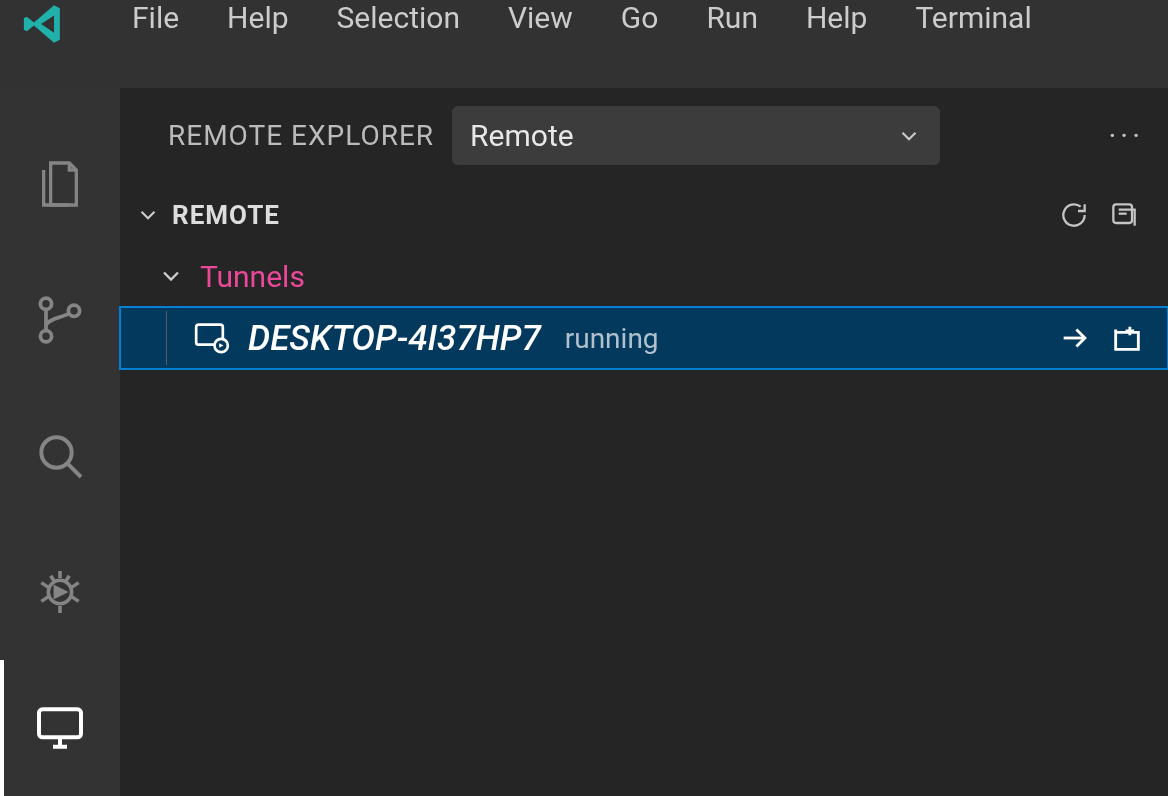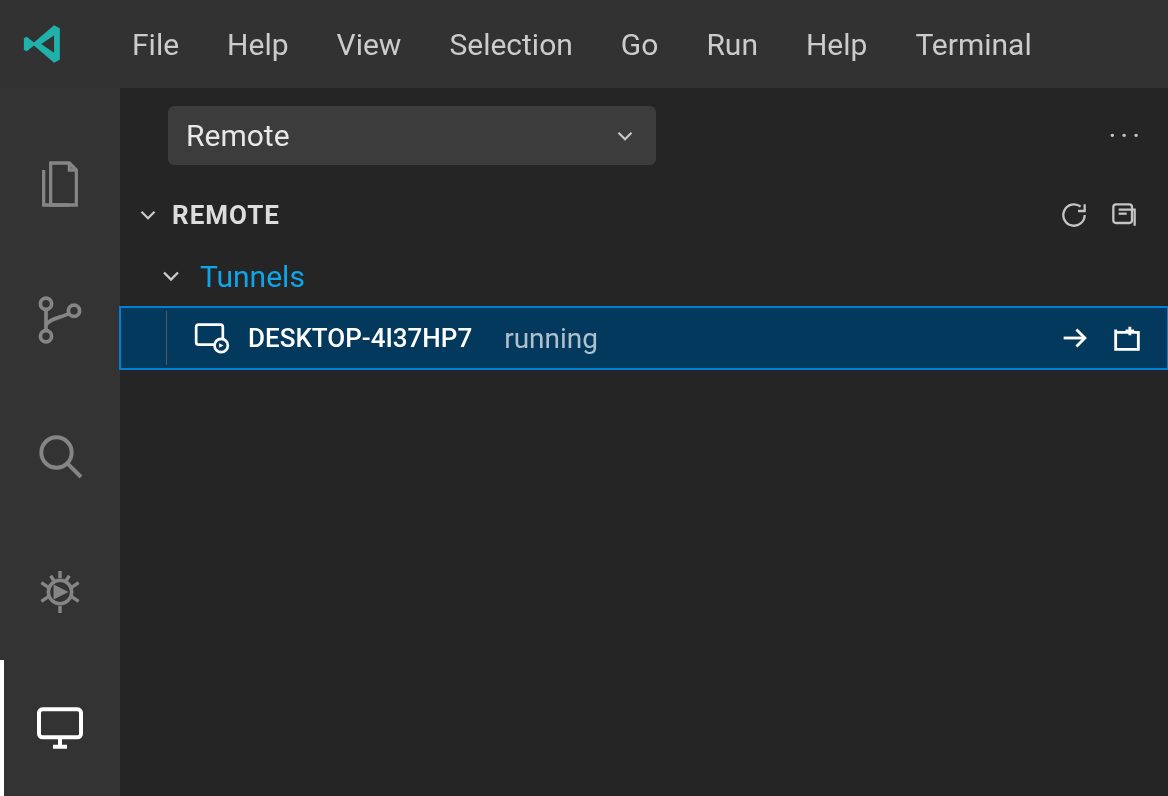--- a/index.html
+++ b/index.html
@@ -9,21 +9,21 @@
       background: #1e1e1e;
       color: #cccccc;
       display: flex;
       flex-direction: column;
     }
     
     .menubar {
       height: 88px;
       background: #323233;
       display: flex;
-      align-items: center;
+      align-items: flex-start;
       padding: 0 20px;
       gap: 0;
     }
     .logo {
       width: 48px; height: 48px;
       margin-right: 40px;
       display: flex; align-items: center; justify-content: center;
     }
     .menu-items { display: flex; align-items: center; }
     .menu-item {
@@ -134,58 +134,58 @@
     .tree { }
     .tree-row {
       display: flex;
       align-items: center;
       height: 62px;
       padding-left: 36px;
       gap: 14px;
       font-size: 30px;
     }
     .tree-row .chev { width: 30px; display:flex; align-items:center; justify-content:center; }
-    .tree-label { color: #0ea5e9; }
+    .tree-label { color: #ec4899; }
 
     .tree-row.selected {
       background: #04395e;
       outline: 2px solid #007fd4;
       outline-offset: -1px;
       color: #ffffff;
       position: relative;
     }
     .tree-row.selected::before {
       content: "";
       position: absolute;
       left: 46px; top: 4px; bottom: 4px;
       width: 1px;
       background: #5a5a5a;
     }
     .row-indent { width: 20px; }
     .row-icon { width: 44px; display:flex; align-items:center; justify-content:center; }
-    .row-name { font-size: 26px; font-weight: 500; }
-    .row-status { font-size: 28px; color: #b0c0cc; margin-left: 18px; }
+    .row-name { font-size: 35px; font-weight: 500; font-style: italic; }
+    .row-status { font-size: 28px; color: #b0c0cc; margin-left: 10px; }
     .row-actions { margin-left: auto; display:flex; gap: 18px; padding-right: 24px; }
 
     svg { display:block; }
   </style>
 </head>
 <body>
 
 <div class="menubar">
   <div class="logo">
     <svg width="46" height="46" viewBox="0 0 32 32">
       <path fill="#20b2aa" d="M23 3 L27 5 L27 27 L23 29 L9 17 L4 21 L2 20 L2 12 L4 11 L9 15 Z M23 10 L14 16 L23 22 Z"></path>
     </svg>
   </div>
   <div class="menu-items">
     <div class="menu-item">File</div>
     <div class="menu-item">Help</div>
+    <div class="menu-item">Selection</div>
     <div class="menu-item">View</div>
-    <div class="menu-item">Selection</div>
     <div class="menu-item">Go</div>
     <div class="menu-item">Run</div>
     <div class="menu-item">Help</div>
     <div class="menu-item">Terminal</div>
   </div>
 </div>
 
 <div class="main">
 
   <div class="activitybar">
@@ -222,20 +222,21 @@
       <svg width="56" height="56" viewBox="0 0 24 24" fill="none" stroke="currentColor" stroke-width="1.7">
         <rect x="3" y="4" width="18" height="12" rx="1.5"></rect>
         <path d="M9 20h6M12 16v4"></path>
       </svg>
     </div>
   </div>
 
   <div class="sidebar">
 
     <div class="sidebar-header">
+      <div class="sidebar-title">REMOTE EXPLORER</div>
       <div class="dropdown">
         <span>Remote</span>
         <span class="chev">
           <svg width="26" height="26" viewBox="0 0 24 24" fill="none" stroke="currentColor" stroke-width="2">
               <path d="M6 9l6 6 6-6"></path>
             </svg>
         </span>
       </div>
       <div class="ellipsis">···</div>
     </div>

